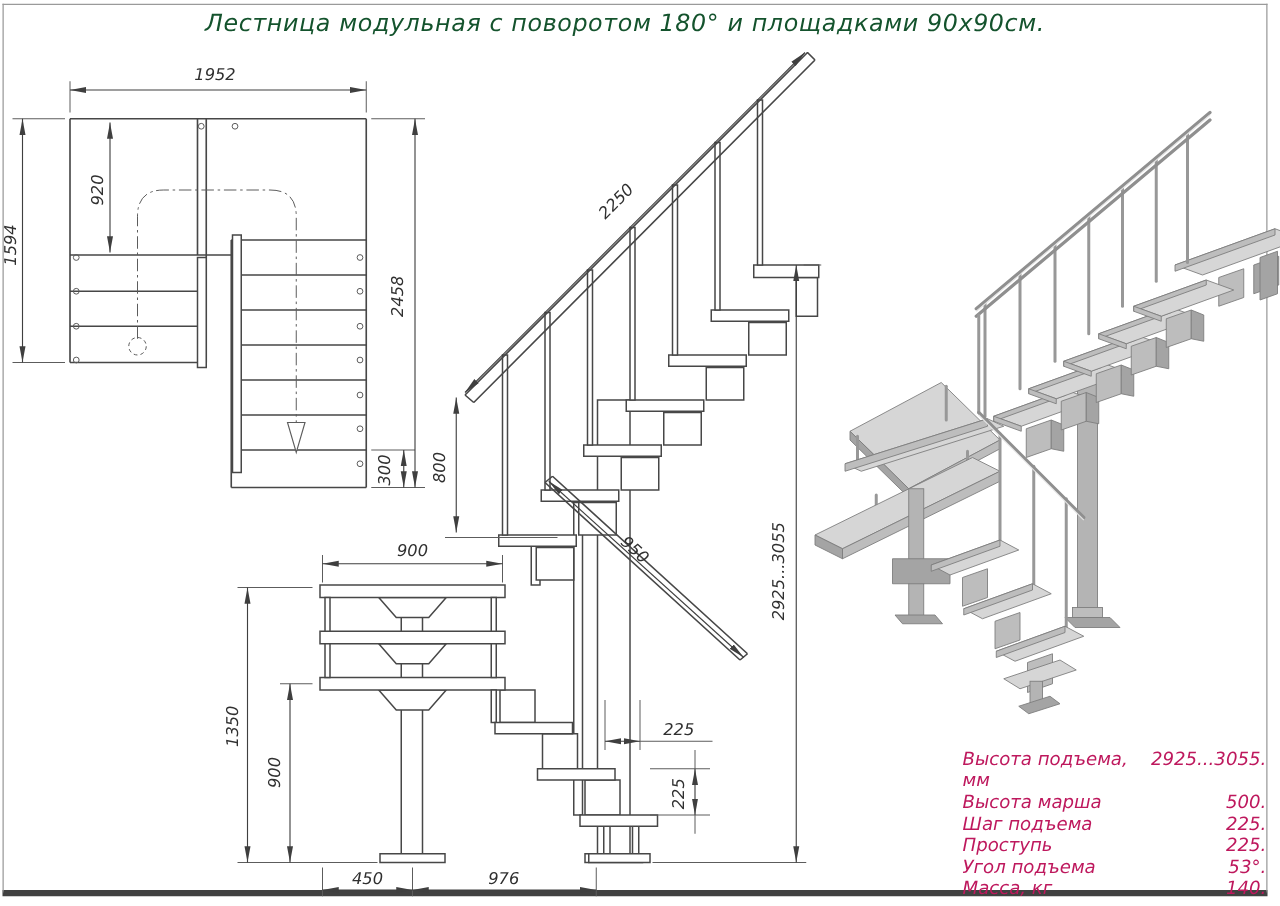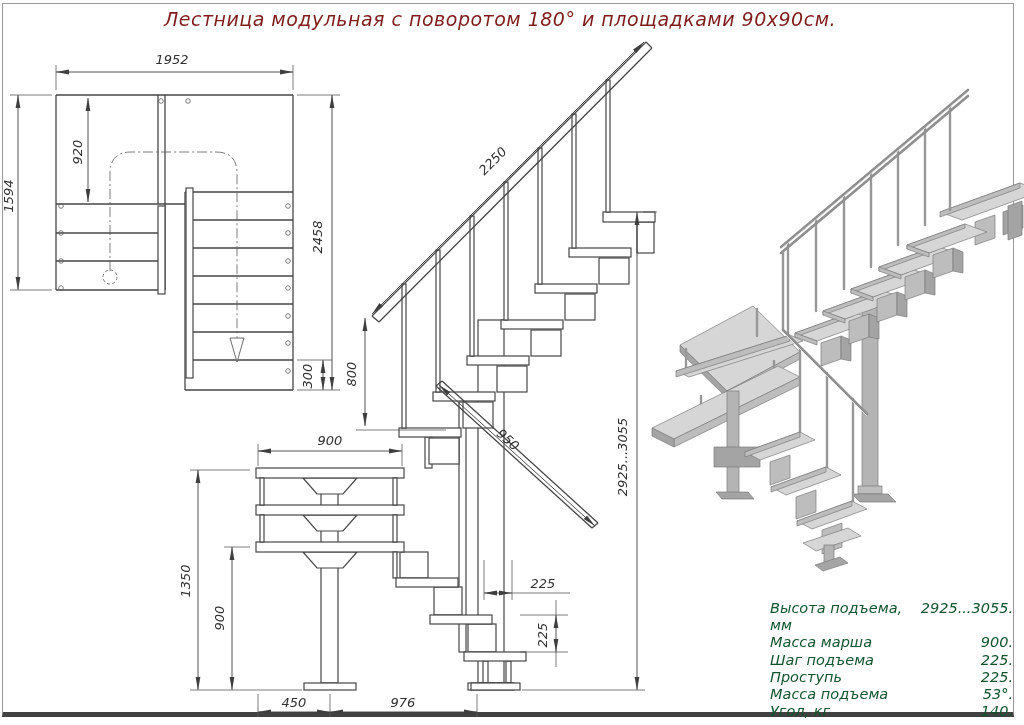--- a/index.html
+++ b/index.html
@@ -1,36 +1,36 @@
 <!DOCTYPE html>
 <html><head>
 <meta charset="utf-8">
 <style>
   html,body{margin:0;padding:0;background:#fff;}
   #page{position:relative;width:1024px;height:725px;background:#fff;overflow:hidden;
         font-family:"DejaVu Sans",sans-serif;}
   #frame{position:absolute;left:2px;top:3px;width:1012px;height:714px;
          border:1px solid #9a9a9a;border-bottom:5px solid #414141;box-sizing:border-box;}
   #title{position:absolute;left:0;top:8px;width:1000px;text-align:center;
-         font-style:italic;font-size:19px;color:#7f1d1d;letter-spacing:.5px;}
+         font-style:italic;font-size:19px;color:#14532d;letter-spacing:.5px;}
   svg{position:absolute;left:0;top:0;}
   .ol{fill:none;stroke:#474747;stroke-width:1.3;}
   .olw{fill:#ffffff;stroke:#474747;stroke-width:1.2;}
   .tl{fill:none;stroke:#5c5c5c;stroke-width:0.8;}
   .dl{fill:none;stroke:#3f3f3f;stroke-width:0.9;}
   .dimt{font-family:"DejaVu Sans",sans-serif;font-style:italic;font-size:13px;fill:#303030;}
   .iso-top{fill:#d6d6d6;stroke:#7d7d7d;stroke-width:0.7;}
   .iso-mid{fill:#bdbdbd;stroke:#7d7d7d;stroke-width:0.7;}
   .iso-dark{fill:#a4a4a4;stroke:#7d7d7d;stroke-width:0.7;}
   .iso-col{fill:#b4b4b4;stroke:#7d7d7d;stroke-width:0.7;}
   .iso-rail{stroke:#8f8f8f;stroke-width:2.6;fill:none;stroke-linecap:round;}
   .iso-rail-hi{stroke:#e2e2e2;stroke-width:0.9;fill:none;}
   .iso-bal{stroke:#989898;stroke-width:2.4;fill:none;stroke-linecap:round;}
   #spec{position:absolute;left:770px;top:600px;width:243px;font-style:italic;
-        font-size:14.5px;color:#14532d;}
+        font-size:14.5px;color:#be185d;}
   .spec-row{display:flex;justify-content:space-between;line-height:17.2px;}
   .spec-label{text-align:left;}
   .spec-value{text-align:left;}
 </style>
 </head>
 <body>
 
 <div id="page">
   <div id="frame"></div>
   <div id="title">Лестница модульная с поворотом 180° и площадками 90х90см.</div>
@@ -271,33 +271,33 @@
       <polygon class="iso-dark" points="815,565 840,557 848,563 823,571"></polygon>
     </g>
   </svg>
 
   <div id="spec">
     <div class="spec-row">
       <span class="spec-label">Высота подъема, мм</span>
       <span class="spec-value">2925...3055.</span>
     </div>
     <div class="spec-row">
-      <span class="spec-label">Масса марша</span>
-      <span class="spec-value">900.</span>
+      <span class="spec-label">Высота марша</span>
+      <span class="spec-value">500.</span>
     </div>
     <div class="spec-row">
       <span class="spec-label">Шаг подъема</span>
       <span class="spec-value">225.</span>
     </div>
     <div class="spec-row">
       <span class="spec-label">Проступь</span>
       <span class="spec-value">225.</span>
     </div>
     <div class="spec-row">
-      <span class="spec-label">Масса подъема</span>
+      <span class="spec-label">Угол подъема</span>
       <span class="spec-value">53°.</span>
     </div>
     <div class="spec-row">
-      <span class="spec-label">Угол, кг</span>
+      <span class="spec-label">Масса, кг</span>
       <span class="spec-value">140.</span>
     </div>
   </div>
 </div>
 
 </body></html>

